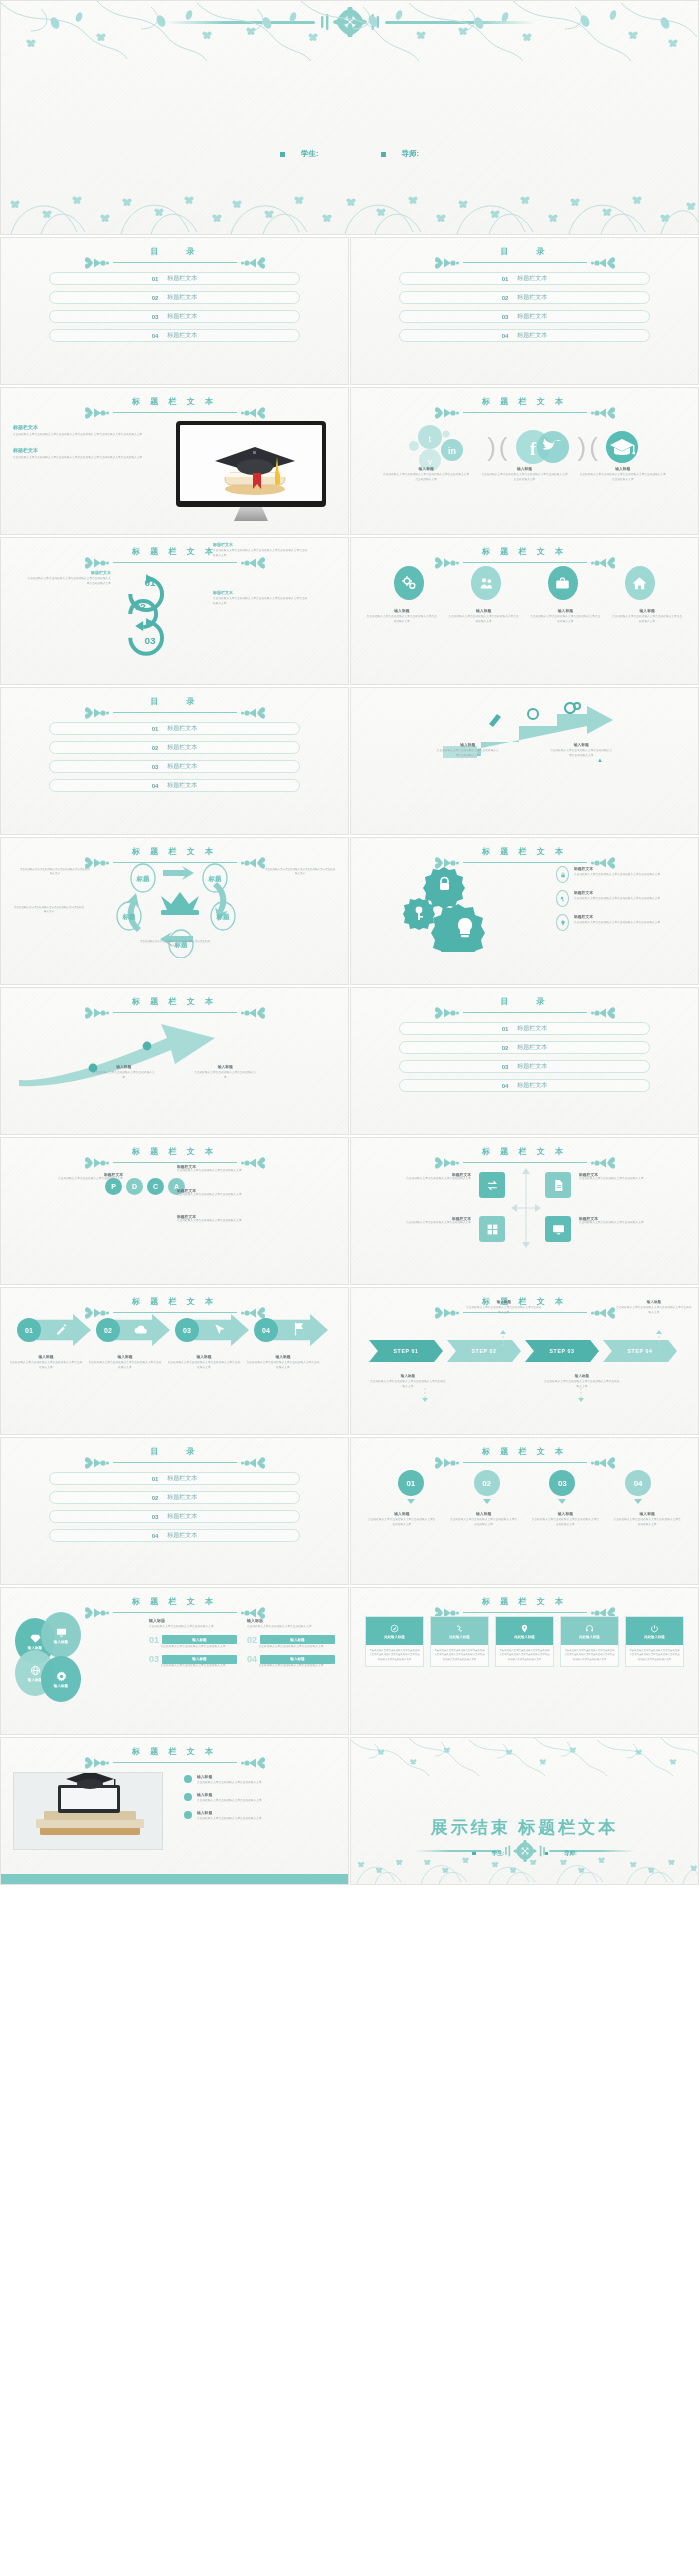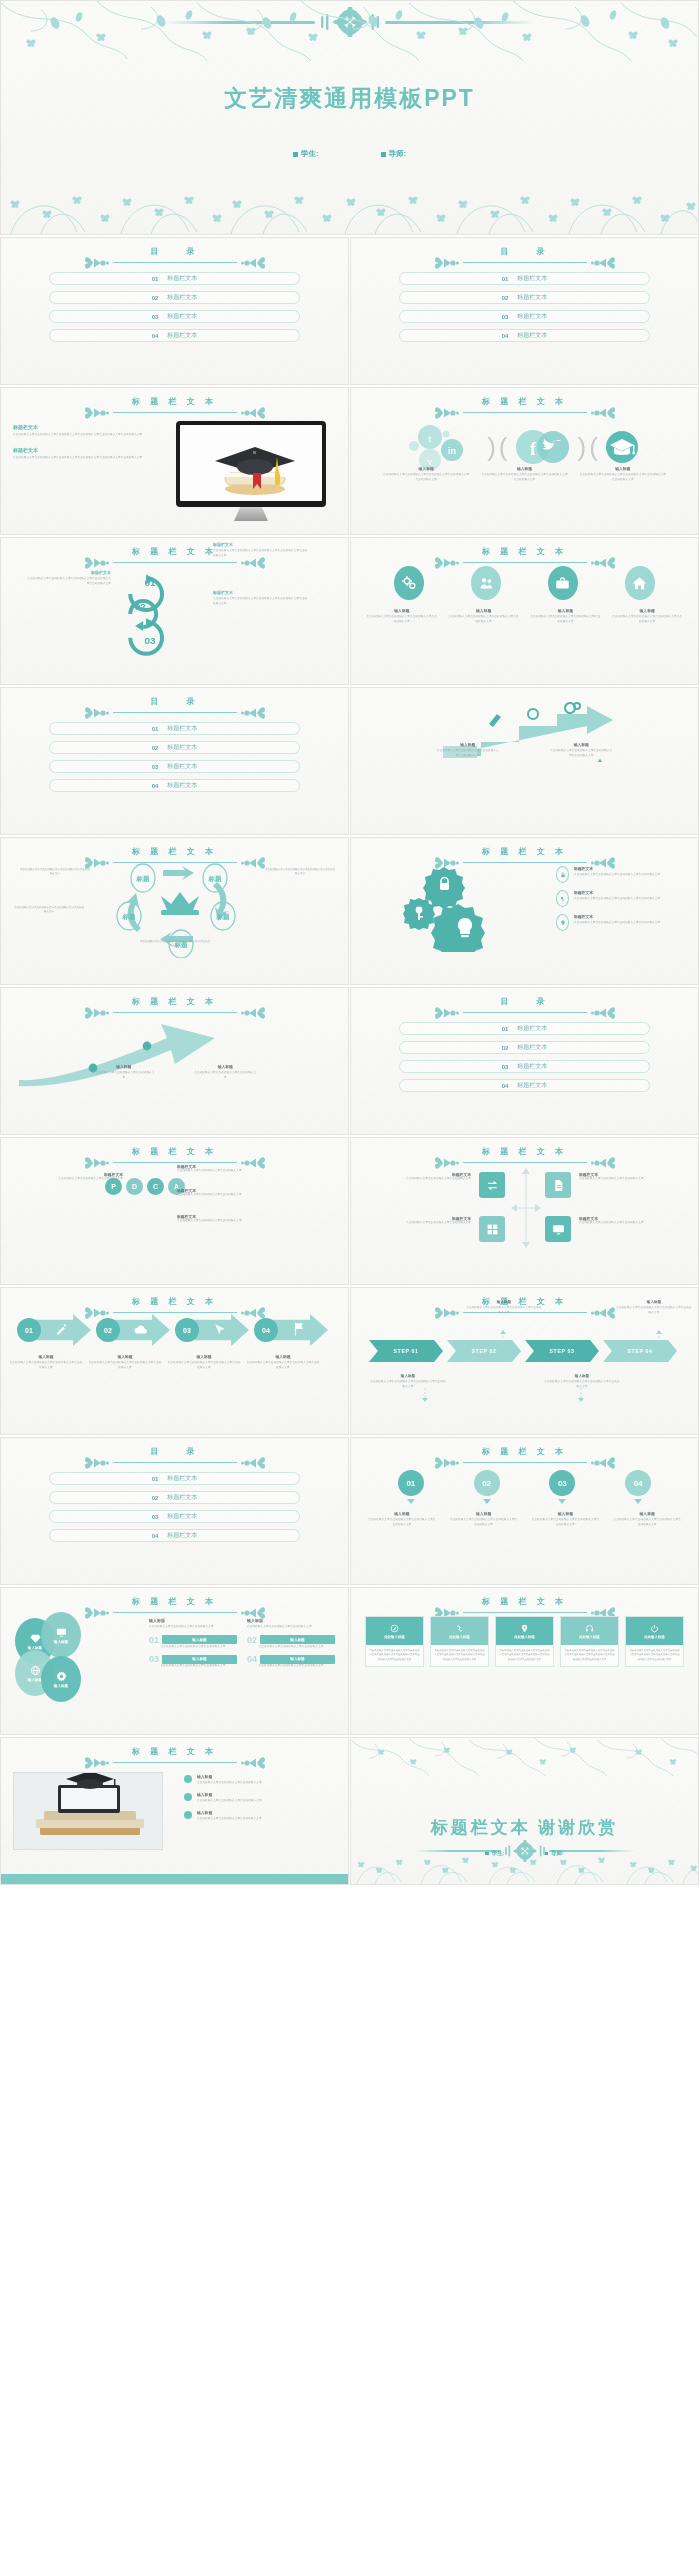--- a/index.html
+++ b/index.html
@@ -56,21 +56,21 @@
   .cover-title {
     position:absolute; left:0; right:0; top:82px; text-align:center;
     font-size:23px; font-weight:bold; color:#6ec3bb; letter-spacing:2px;
     text-shadow:0 1px 0 #fff;
   }
   .cover-meta{
     position:absolute; left:0; right:0; top:148px;
     display:flex; justify-content:center; gap:62px;
     font-size:7.5px; font-weight:bold; color:#4fb3ad;
   }
-  .cover-meta .it{ display:flex; align-items:center; gap:3px;}
+  .cover-meta .it{ display:flex; align-items:center; gap:16px;}
   .sq{ width:5px; height:5px; background:#4fb3ad; display:inline-block;}
 
   
   .end-title{
     position:absolute; left:0; right:0; top:78px; text-align:center;
     font-size:17px; font-weight:bold; color:#6ec3bb; letter-spacing:3px;
   }
 
   
   .toc-list{ position:absolute; left:48px; right:48px; top:34px; }
@@ -259,21 +259,20 @@
           <use href="#flw" x="420" y="34"></use>
         <use href="#flw" x="526" y="36"></use>
           <use href="#flw" x="632" y="34"></use>
         <use href="#flw" x="30" y="42"></use>
           <use href="#flw" x="250" y="30"></use>
         <use href="#flw" x="462" y="30"></use>
           <use href="#flw" x="672" y="42"></use>
       </g>
     </svg>
 
-    <div class="cover-title">文艺清爽通用模板PPT</div>
     <div class="cover-orn">
       <div class="bar"></div>
       <svg width="70" height="30" viewBox="0 0 70 30">
         <g fill="#8ccfc9">
           <rect x="6" y="9" width="2.4" height="12" rx="1.2"></rect>
           <rect x="11" y="7" width="2.4" height="16" rx="1.2"></rect>
           <g transform="translate(35,15)">
             <ellipse cx="0" cy="-9" rx="3" ry="8"></ellipse>
               <ellipse cx="0" cy="9" rx="3" ry="8"></ellipse>
             <ellipse cx="-9" cy="0" rx="8" ry="3"></ellipse>
@@ -1410,21 +1409,21 @@
         <use href="#flw" x="96" y="12" transform="scale(.7) translate(41,5)"></use>
         <use href="#flw" x="158" y="14" transform="scale(.7) translate(68,6)"></use>
         <use href="#flw" x="222" y="12" transform="scale(.7) translate(95,5)"></use>
         <use href="#flw" x="288" y="14" transform="scale(.7) translate(123,6)"></use>
         <use href="#flw" x="62" y="24" transform="scale(.7) translate(27,10)"></use>
         <use href="#flw" x="192" y="24" transform="scale(.7) translate(82,10)"></use>
         <use href="#flw" x="322" y="24" transform="scale(.7) translate(138,10)"></use>
       </g>
     </svg>
 
-    <div class="end-title">标题栏文本  谢谢欣赏</div>
+    <div class="end-title">展示结束  标题栏文本</div>
     <div class="cover-orn" style="position:absolute;left:0;right:0;top:96px">
       <div class="bar" style="width:86px;height:2px"></div>
       <svg width="48" height="22" viewBox="0 0 70 30">
         <g fill="#8ccfc9">
           <rect x="6" y="9" width="2.4" height="12" rx="1.2"></rect>
             <rect x="11" y="7" width="2.4" height="16" rx="1.2"></rect>
           <g transform="translate(35,15)">
             <ellipse cx="0" cy="-9" rx="3" ry="8"></ellipse>
               <ellipse cx="0" cy="9" rx="3" ry="8"></ellipse>
             <ellipse cx="-9" cy="0" rx="8" ry="3"></ellipse>

